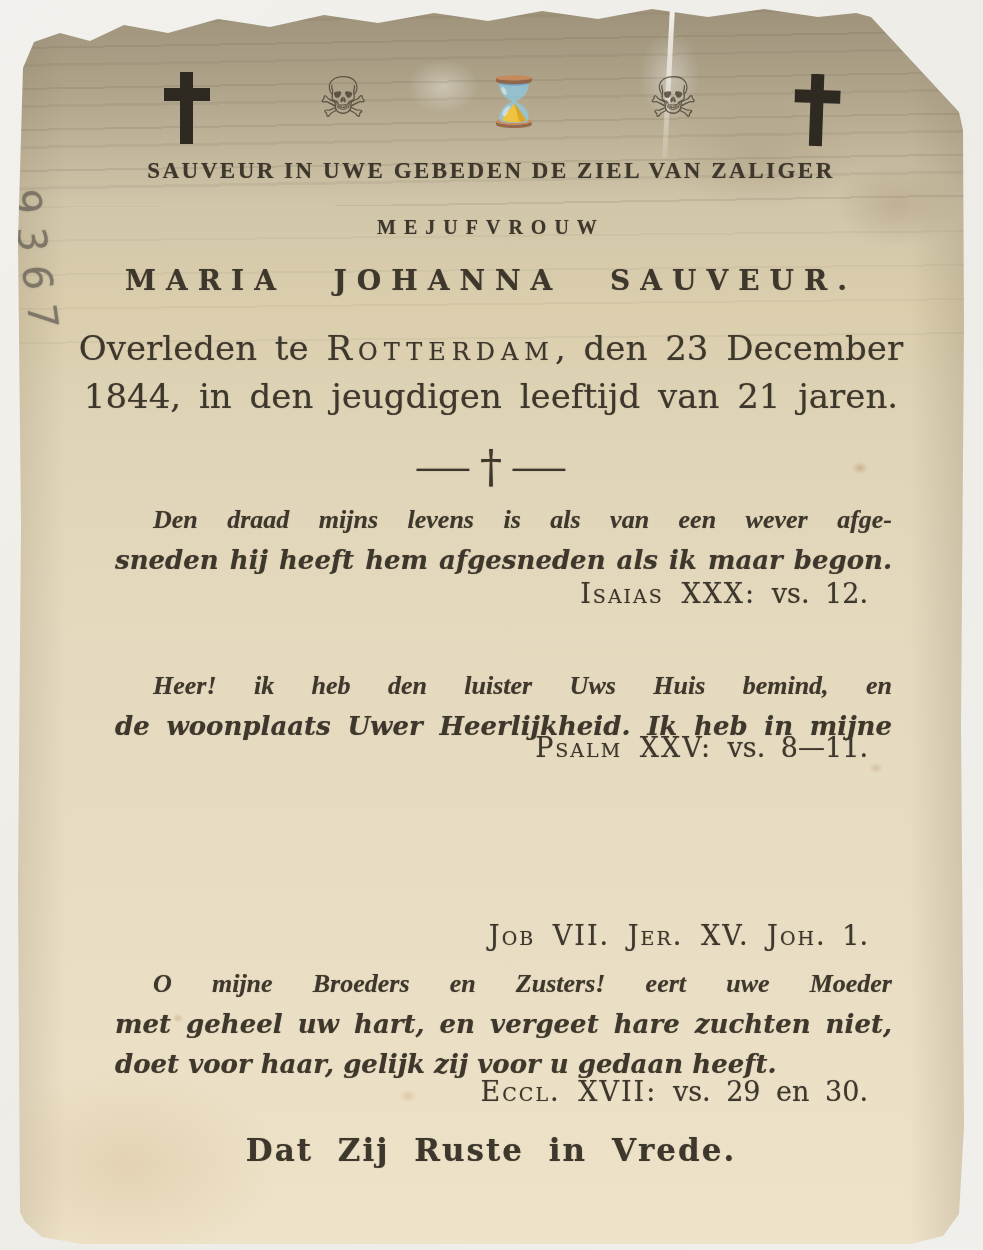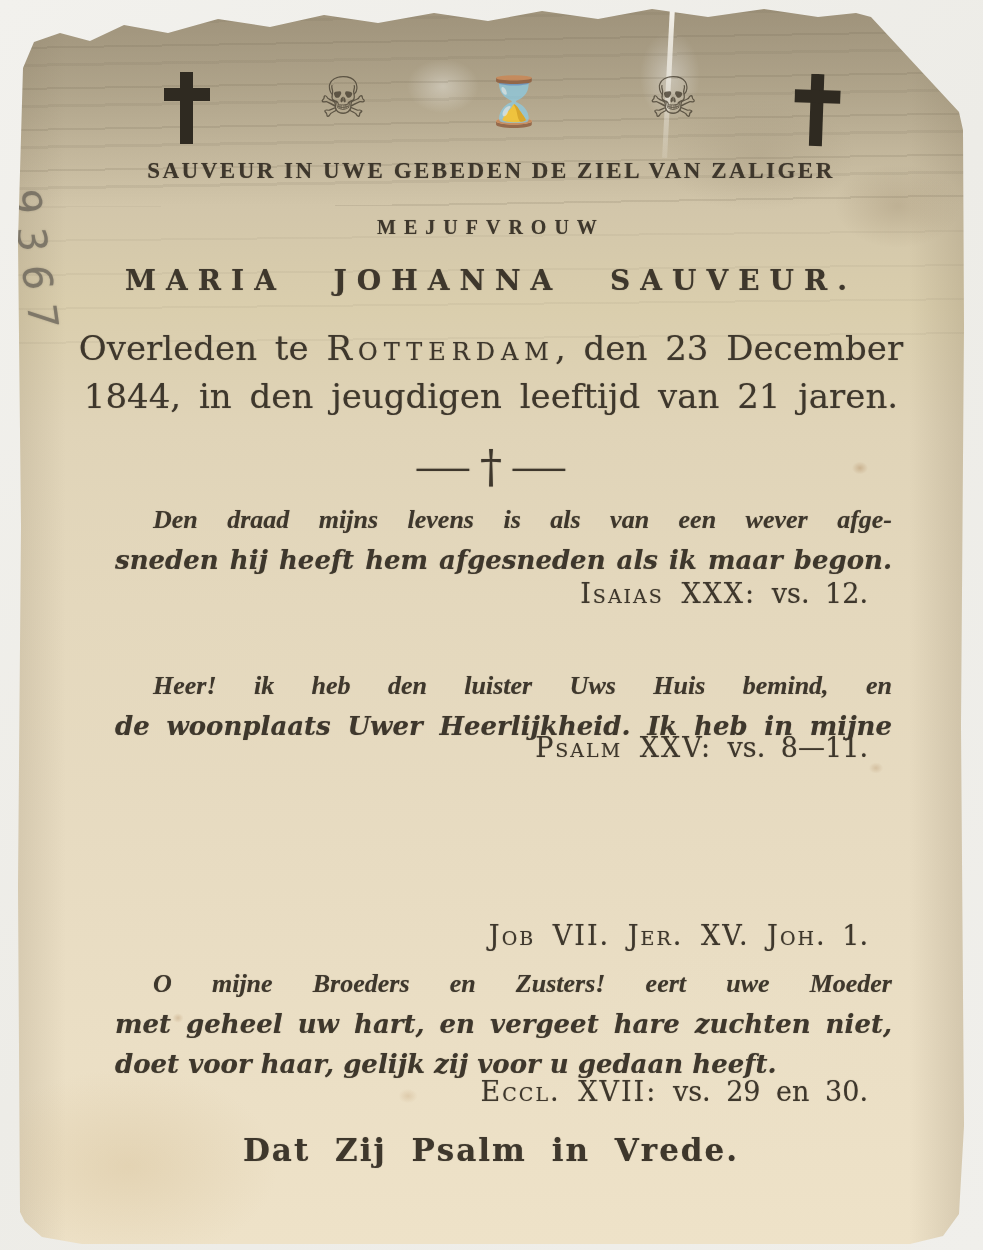--- a/index.html
+++ b/index.html
@@ -210,16 +210,16 @@
 
     <div class="tx ink verse v4">
       <div class="vl indent">O mijne Broeders en Zusters! eert uwe Moeder</div>
       <div class="vl">met geheel uw hart, en vergeet hare zuchten niet,</div>
       <div class="vl plain">doet voor haar, gelijk zij voor u gedaan heeft.</div>
     </div>
     <div class="tx ink ref r4">
       <span class="sc">Eccl. XVII:</span><span> vs. 29 en 30.</span>
     </div>
 
-    <div class="tx center ink closing">Dat Zij Psalm in Vrede.</div>
+    <div class="tx center ink closing">Dat Zij Ruste in Vrede.</div>
 
   </div>
 </div>
 
 </body></html>

